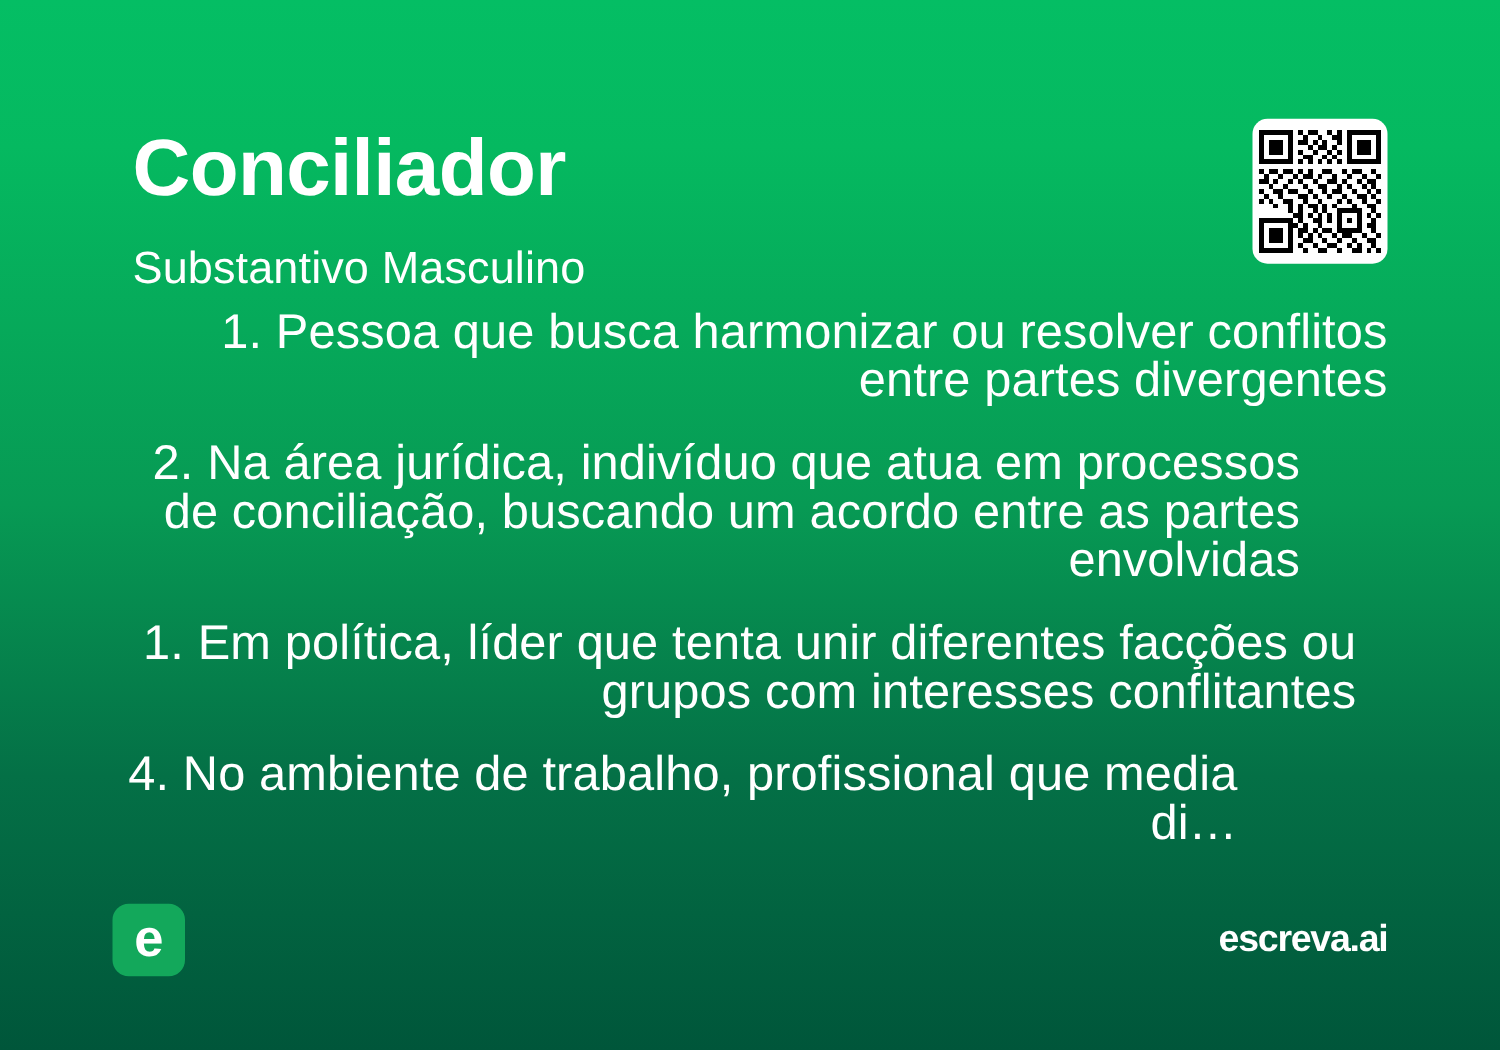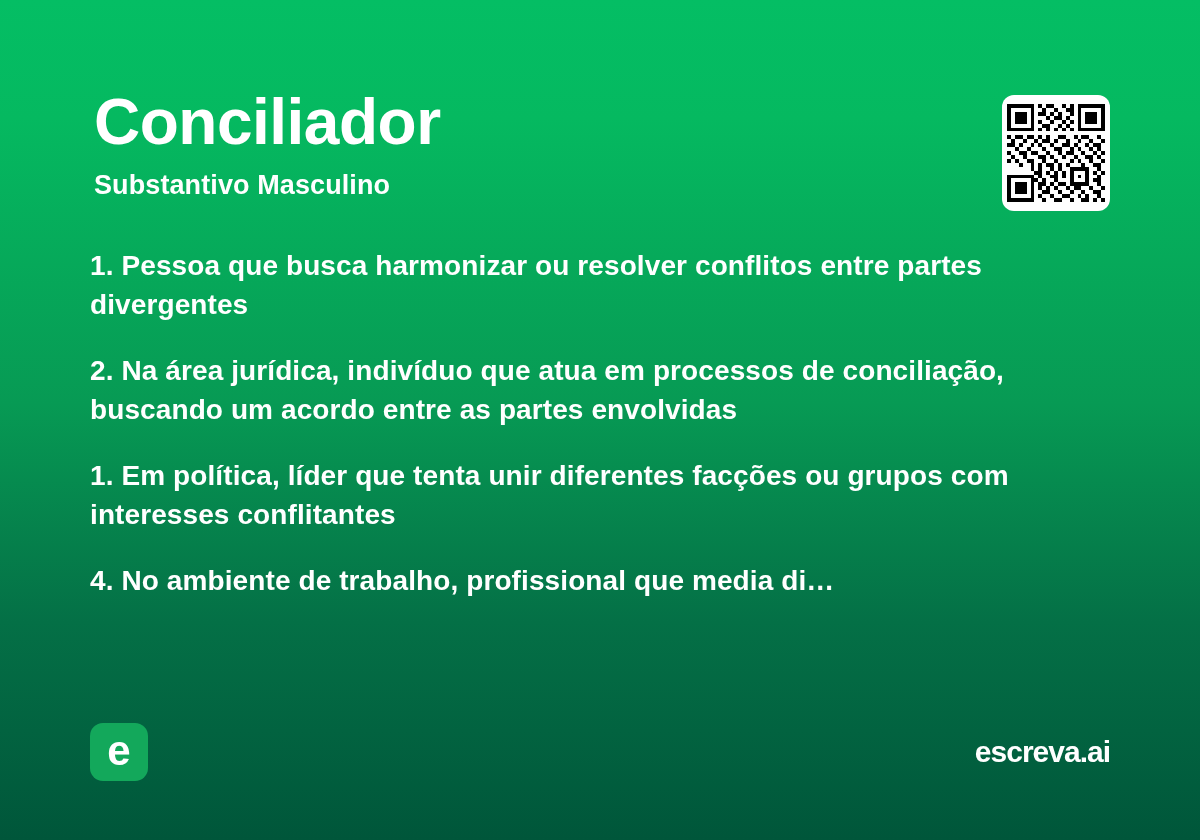--- a/index.html
+++ b/index.html
@@ -28,35 +28,35 @@
 
   
   .header {
     position: absolute;
     left: 90px;
     top: 86px;
     right: 90px;
   }
 
   .word-title {
-    margin: 4px;
+    margin: 16px;
     font-size: 64px;
     line-height: 1.0;
     font-weight: 700;
     letter-spacing: -0.5px;
     color: #ffffff;
     white-space: nowrap;
   }
 
   .word-class {
-    margin: 4px;
+    margin: 16px;
     padding-top: 14px;
-    font-size: 27px;
+    font-size: 36px;
     line-height: 1.0;
-    font-weight: 700;
+    font-weight: 400;
     letter-spacing: 0.1px;
     color: #ffffff;
     white-space: nowrap;
   }
 
   
   .qr-panel {
     position: absolute;
     right: 90px;
     top: 95px;
@@ -78,26 +78,27 @@
 
   
   .definitions {
     position: absolute;
     left: 90px;
     top: 246px;
     width: 1020px;
   }
 
   .definition {
-    font-size: 28px;
+    font-size: 39px;
     line-height: 39px;
-    font-weight: 700;
+    font-weight: 400;
     color: #ffffff;
     margin: 0 0 27px 0;
     letter-spacing: 0.1px;
+    text-align: right;
   }
   .definition:last-child { margin-bottom: 16px; }
 
   .def-1 { max-width: 1020px; }
   .def-2 { max-width: 950px; }
   .def-3 { max-width: 995px; }
   .def-4 { max-width: 900px; }
 
   
   .footer {

